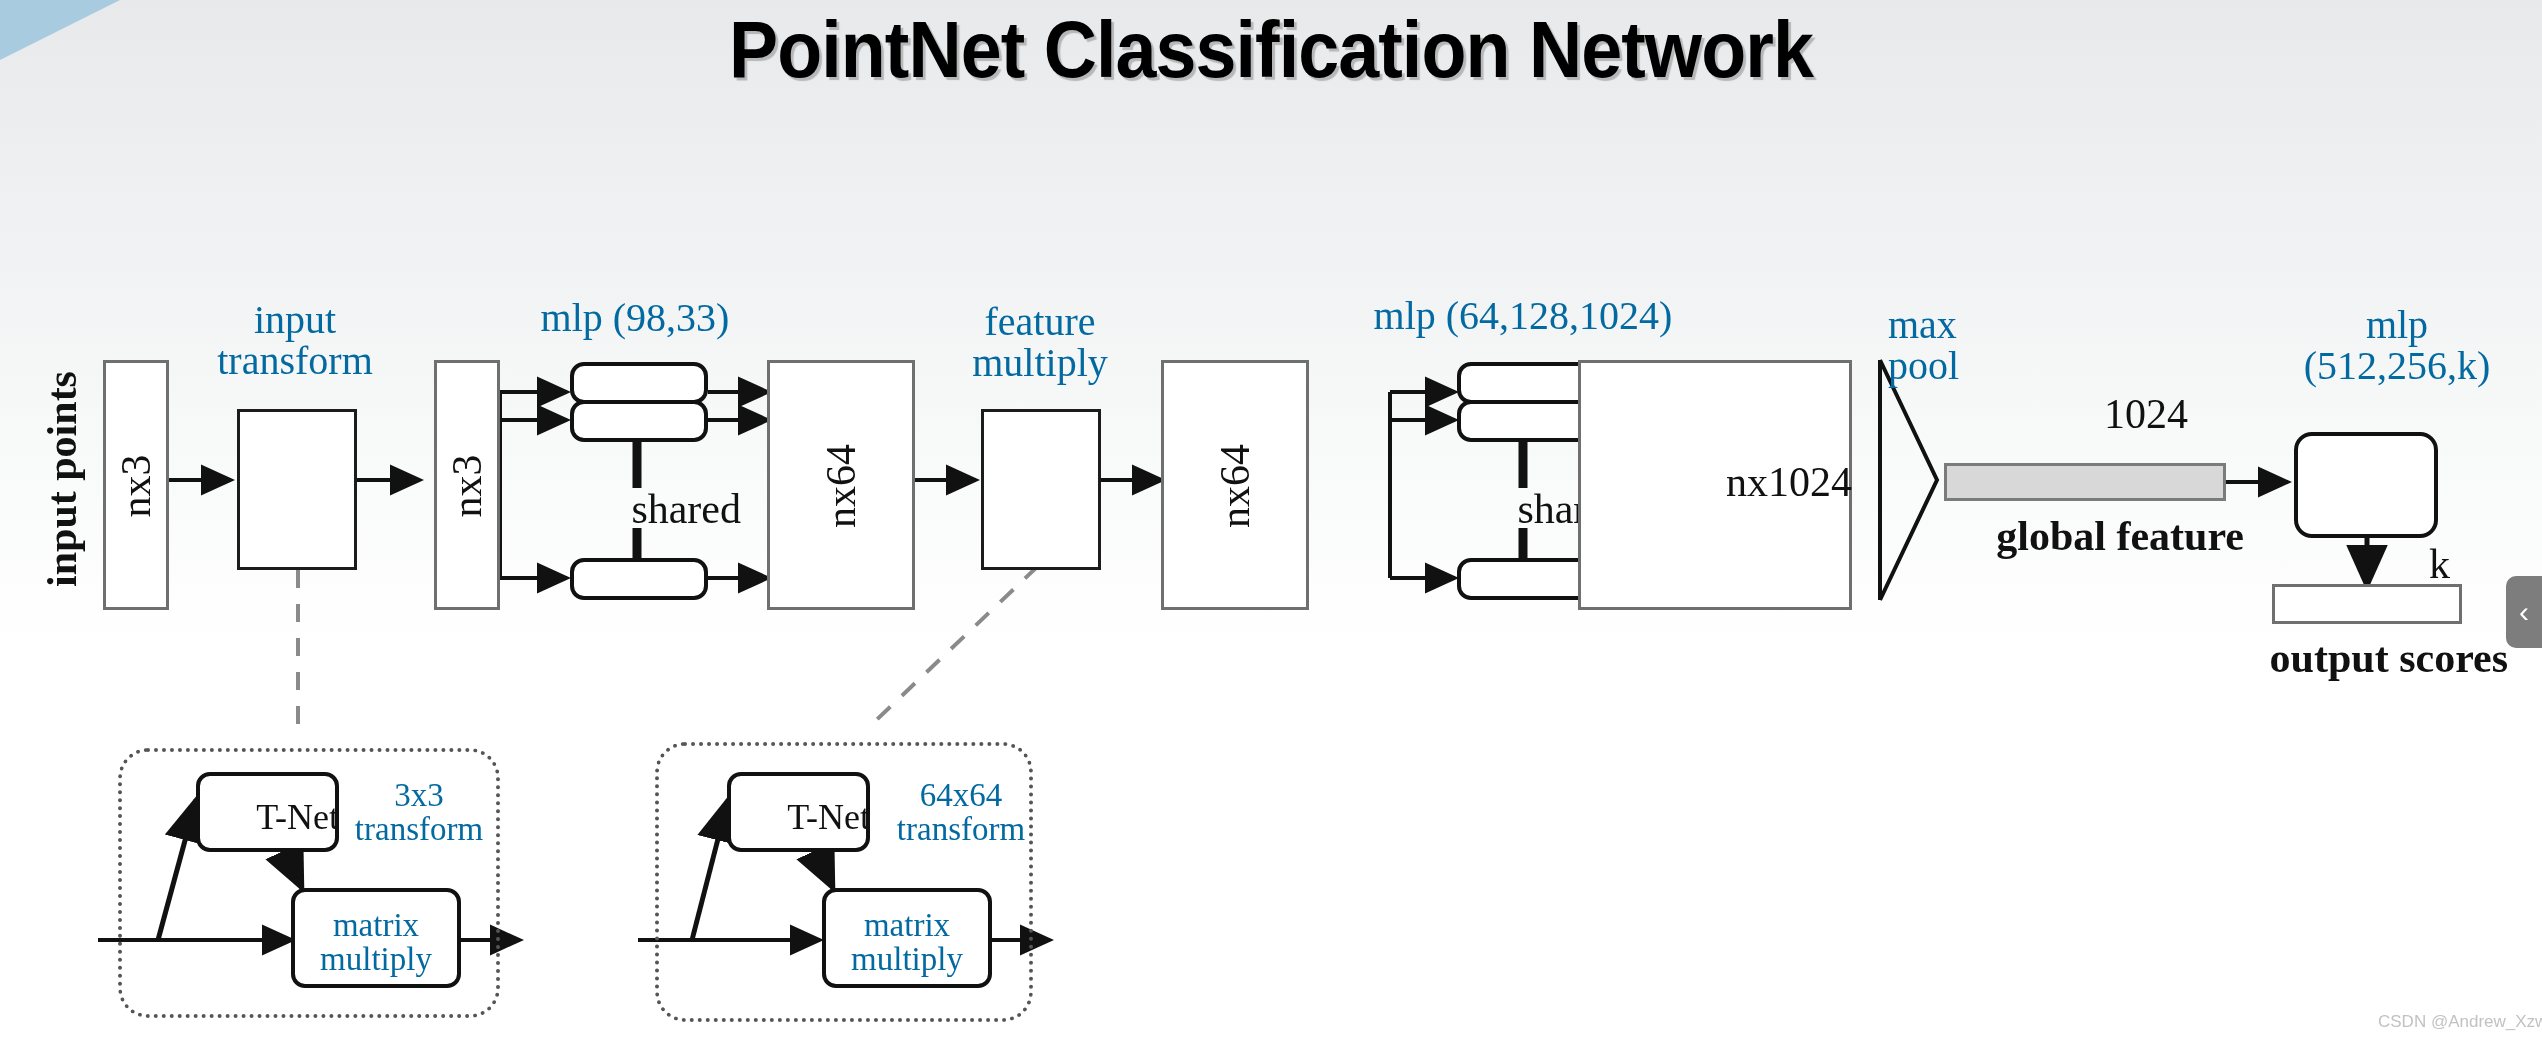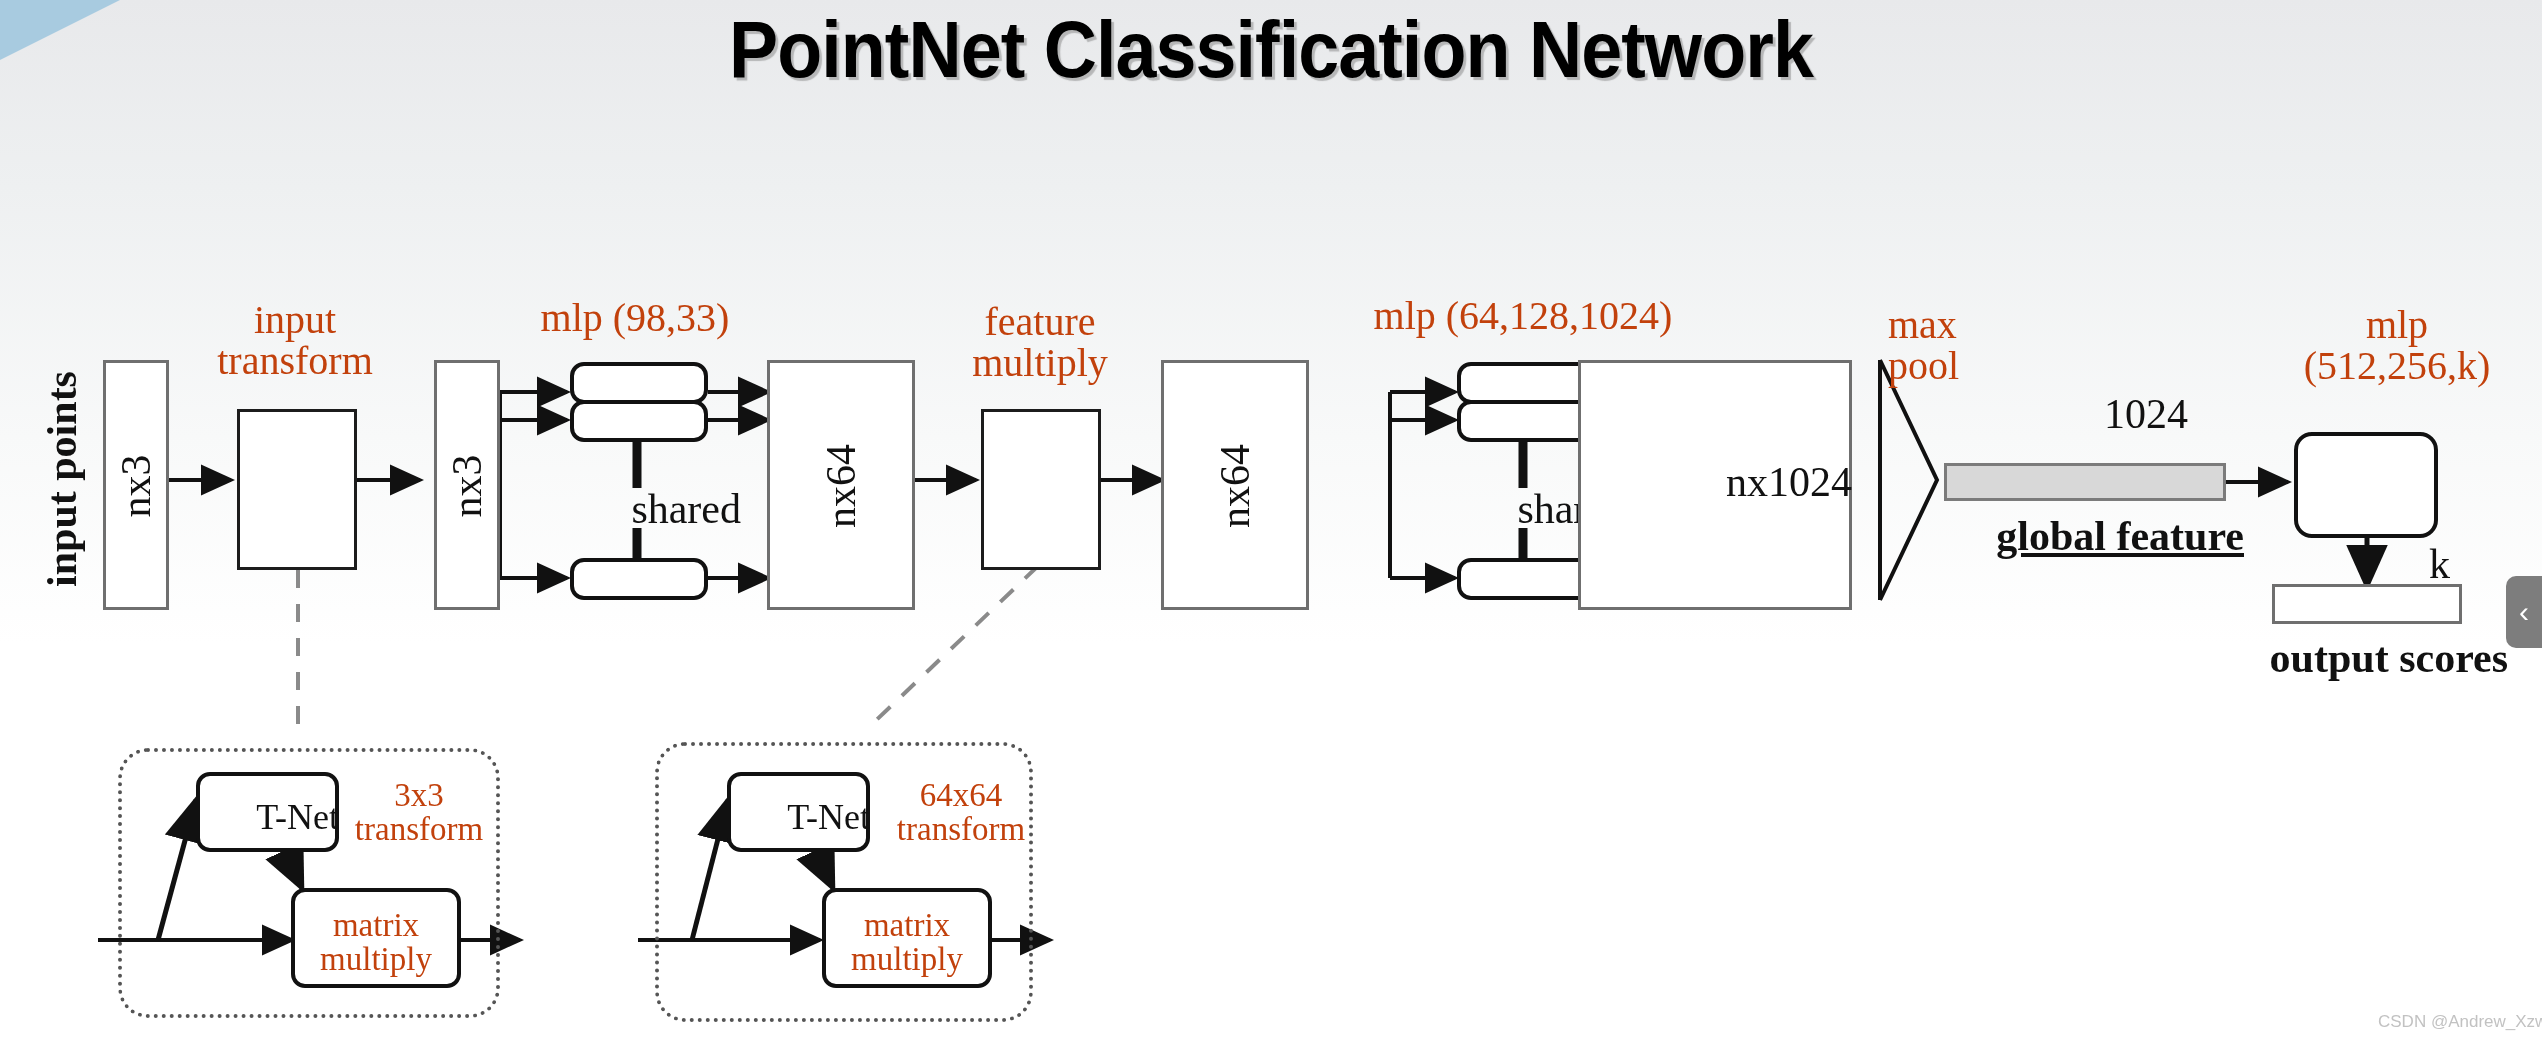--- a/index.html
+++ b/index.html
@@ -78,21 +78,21 @@
     text-align: right;
   }
   .hlabel.bold {
     font-weight: 700;
     font-family: "Liberation Serif","DejaVu Serif",serif;
   }
   .caption {
     position: absolute;
     font-size: 40px;
     line-height: 1.02;
-    color: #c2410c;
+    color: #0369a1;
     text-align: center;
     white-space: pre-line;
   }
   .caption.tn { font-size: 33px; line-height: 1.04; }
 
   .greybar {
     position: absolute;
     box-sizing: border-box;
     background: #d8d8d8;
     border: 3px solid #7b7b7b;
@@ -246,21 +246,21 @@
     <div class="hlabel" style="left:1423px; top:485px; width:204px;">shared</div>
 
     <div class="box" style="left:1578px; top:360px; width:274px; height:250px;"></div>
     <div class="hlabel" style="left:1578px; top:458px; width:274px;">nx1024</div>
 
     <div class="caption" style="left:1888px; top:305px; width:150px; text-align:left;">max
 pool</div>
 
     <div class="hlabel" style="left:1998px; top:390px; width:190px;">1024</div>
     <div class="greybar" style="left:1944px; top:463px; width:282px; height:38px;"></div>
-    <div class="hlabel bold" style="left:1924px; top:512px; width:320px; font-size:42px;text-decoration:underline;">global feature</div>
+    <div class="hlabel bold" style="left:1924px; top:512px; width:320px; font-size:42px;">global feature</div>
 
     <div class="caption" style="left:2252px; top:305px; width:290px;">mlp
 (512,256,k)</div>
     <div class="box rounded-lg" style="left:2294px; top:432px; width:144px; height:106px;"></div>
 
     <div class="hlabel" style="left:2390px; top:540px; width:60px;">k</div>
 
     <div class="box" style="left:2272px; top:584px; width:190px; height:40px;"></div>
     <div class="hlabel bold" style="left:2228px; top:634px; width:280px; font-size:42px;">output scores</div>
 

